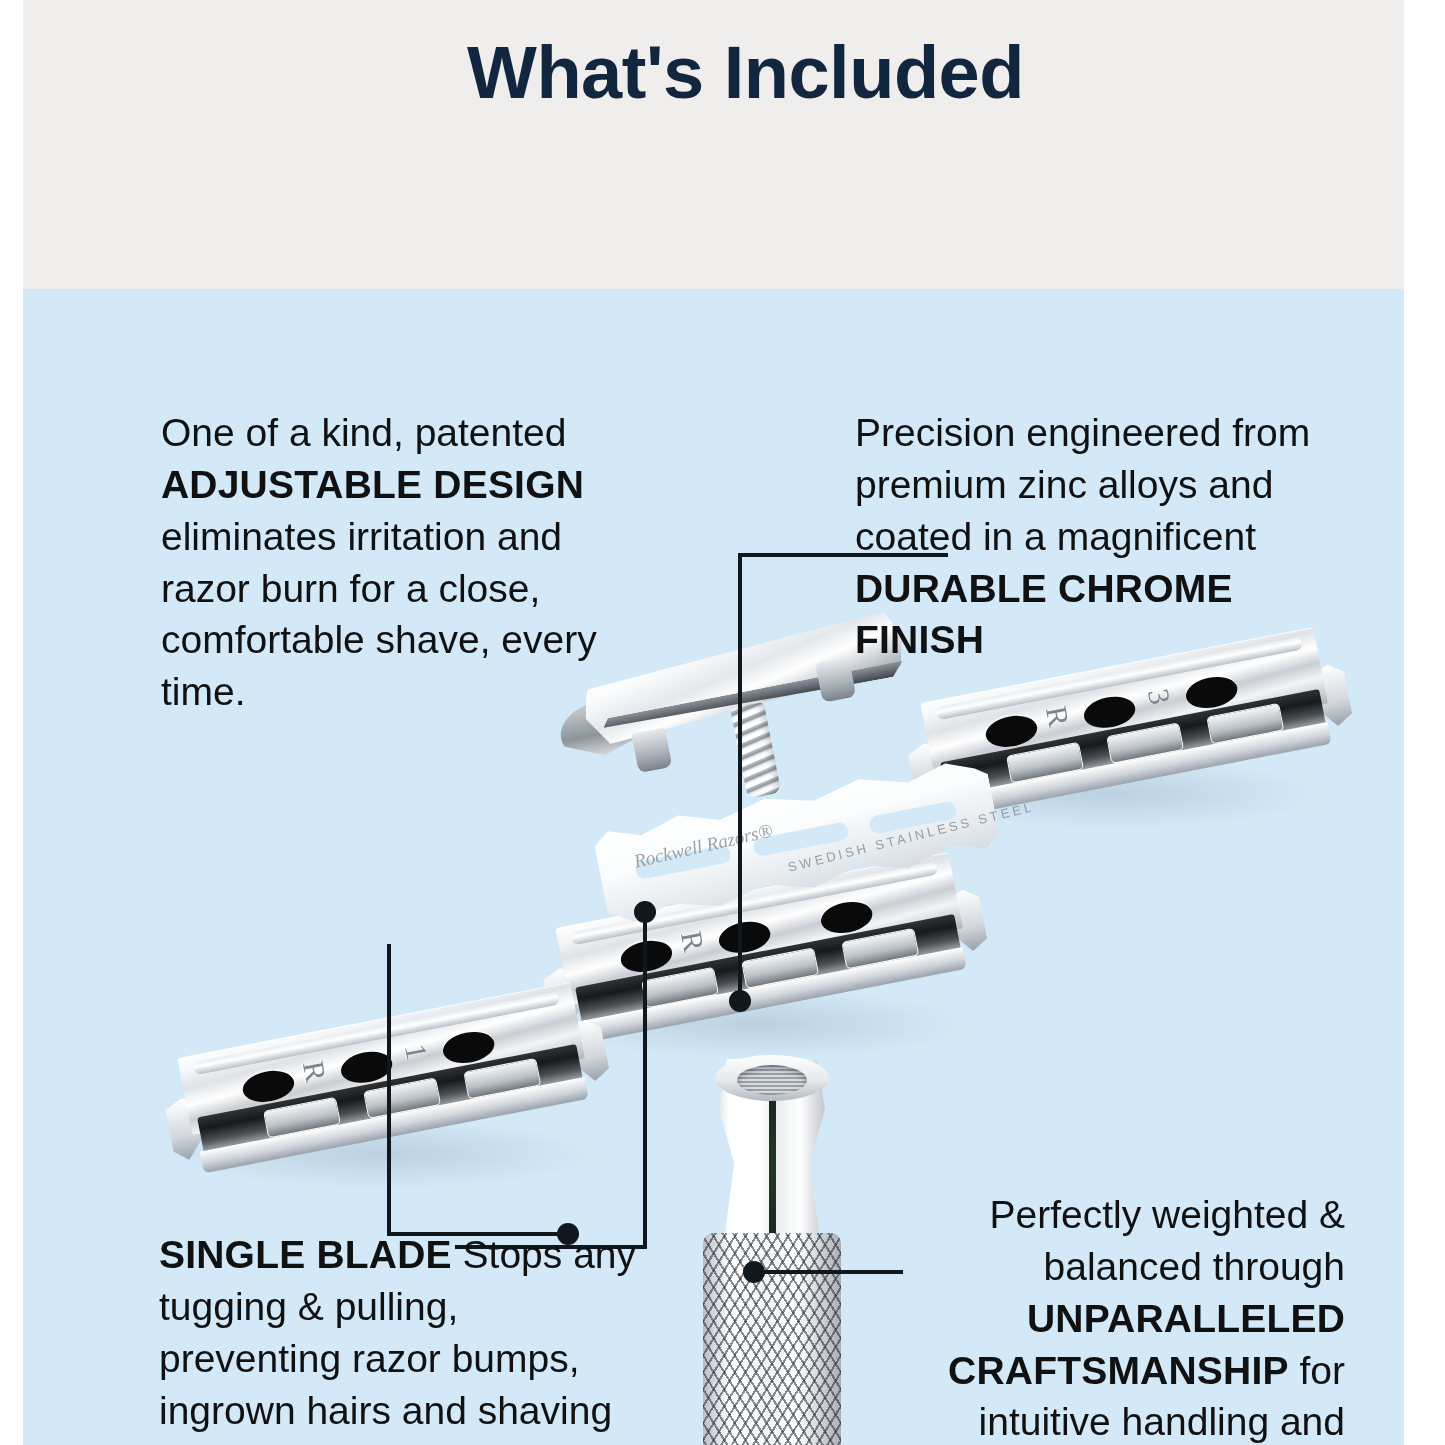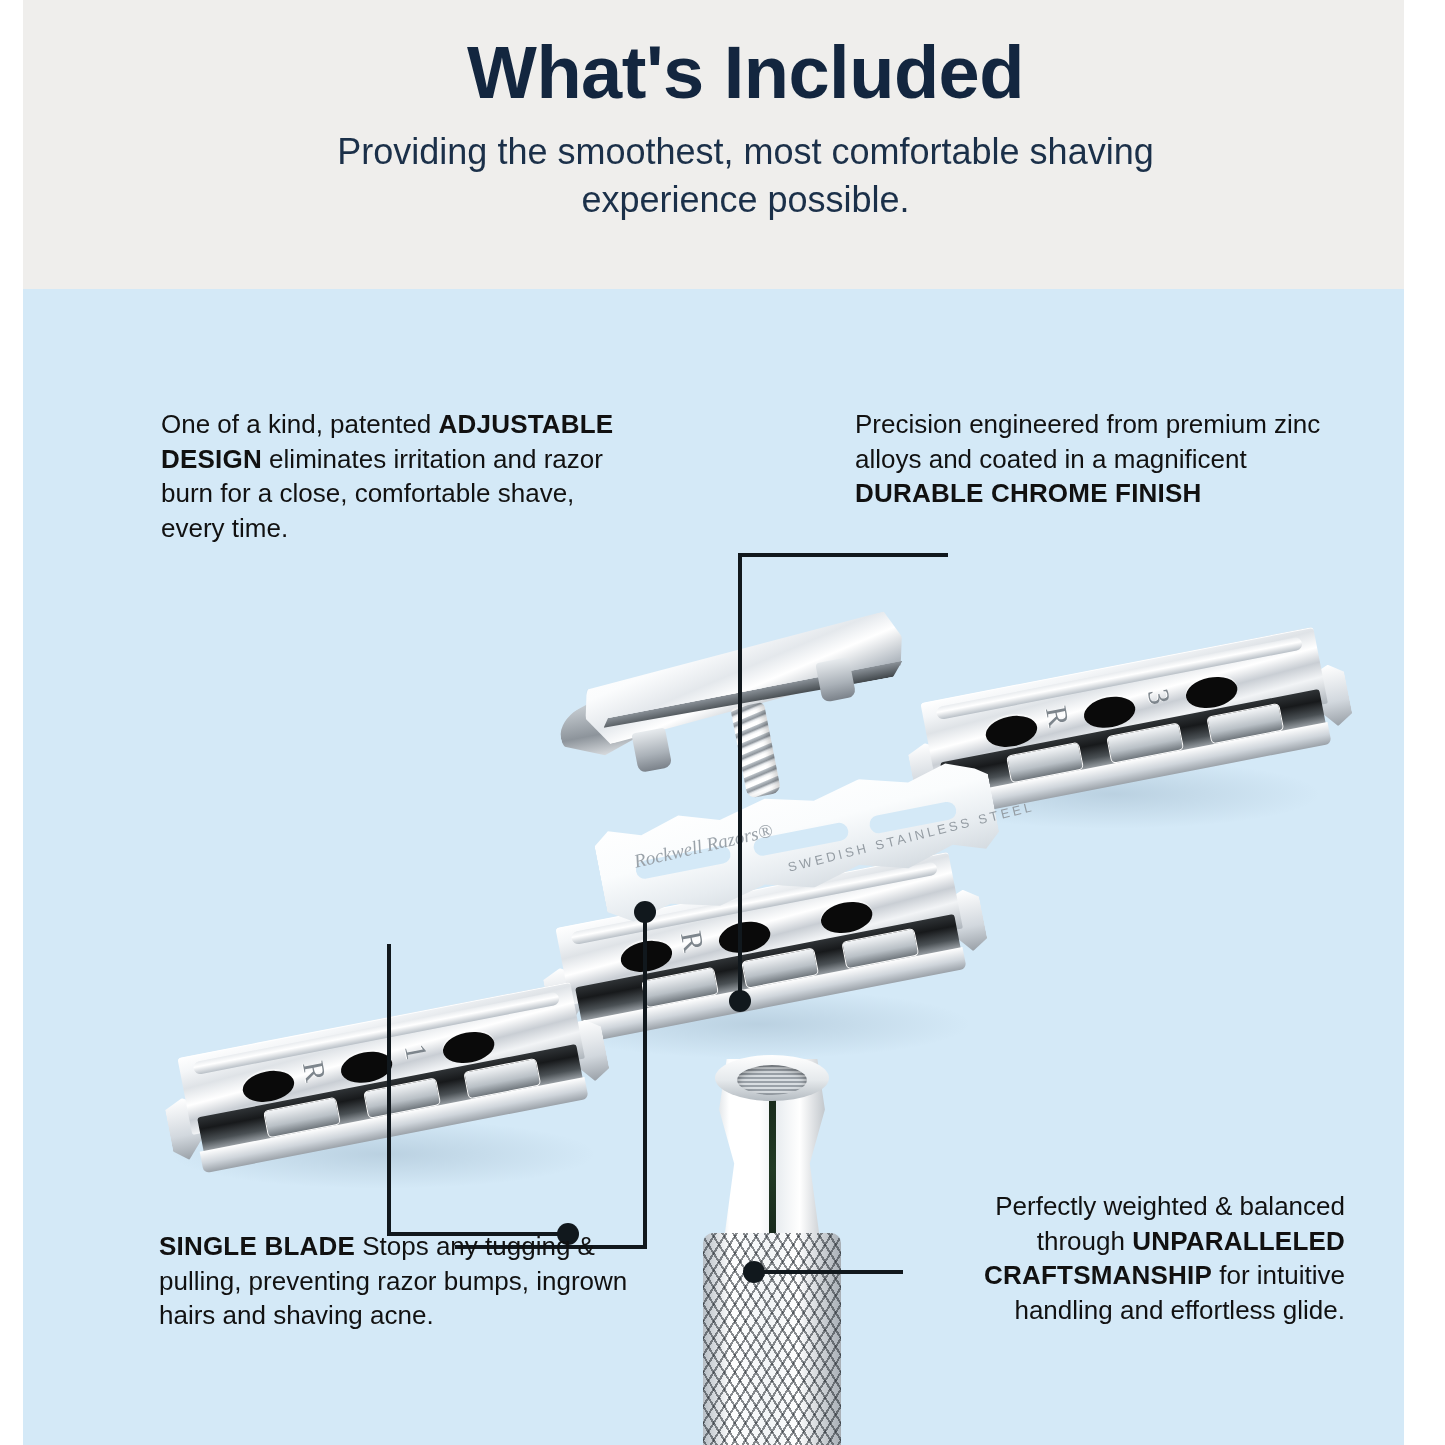--- a/index.html
+++ b/index.html
@@ -57,21 +57,21 @@
     left: 0; top: 289px;
     width: 1445px;
     height: 1156px;
     background: #d4e9f7;
     overflow: hidden;
   }
 
   
   .callout {
     position: absolute;
-    font-size: 26px;
+    font-size: 39px;
     line-height: 1.33;
     color: #111111;
     font-weight: 400;
   }
   .callout b {
     font-weight: 800;
     letter-spacing: 0.2px;
   }
   .callout-tl { left: 138px; top: 118px;  width: 470px; text-align: left; }
   .callout-tr { left: 832px; top: 118px;  width: 490px; }
@@ -346,21 +346,20 @@
     border-radius: 50%;
   }
 </style>
 </head>
 <body>
 
 <div class="page">
 
   <div class="header-band">
     <h1 class="header-title">What's Included</h1>
-    <p class="header-subtitle">Providing the smoothest, most comfortable shaving experience possible.</p>
   </div>
 
   <div class="canvas">
 
     <div class="shadow" style="left:880px;top:470px;width:420px;height:70px;"></div>
     <div class="shadow" style="left:520px;top:700px;width:430px;height:70px;"></div>
     <div class="shadow" style="left:145px;top:830px;width:430px;height:70px;"></div>
 
     <div class="art" id="cap">
       <div class="scoop"></div>

